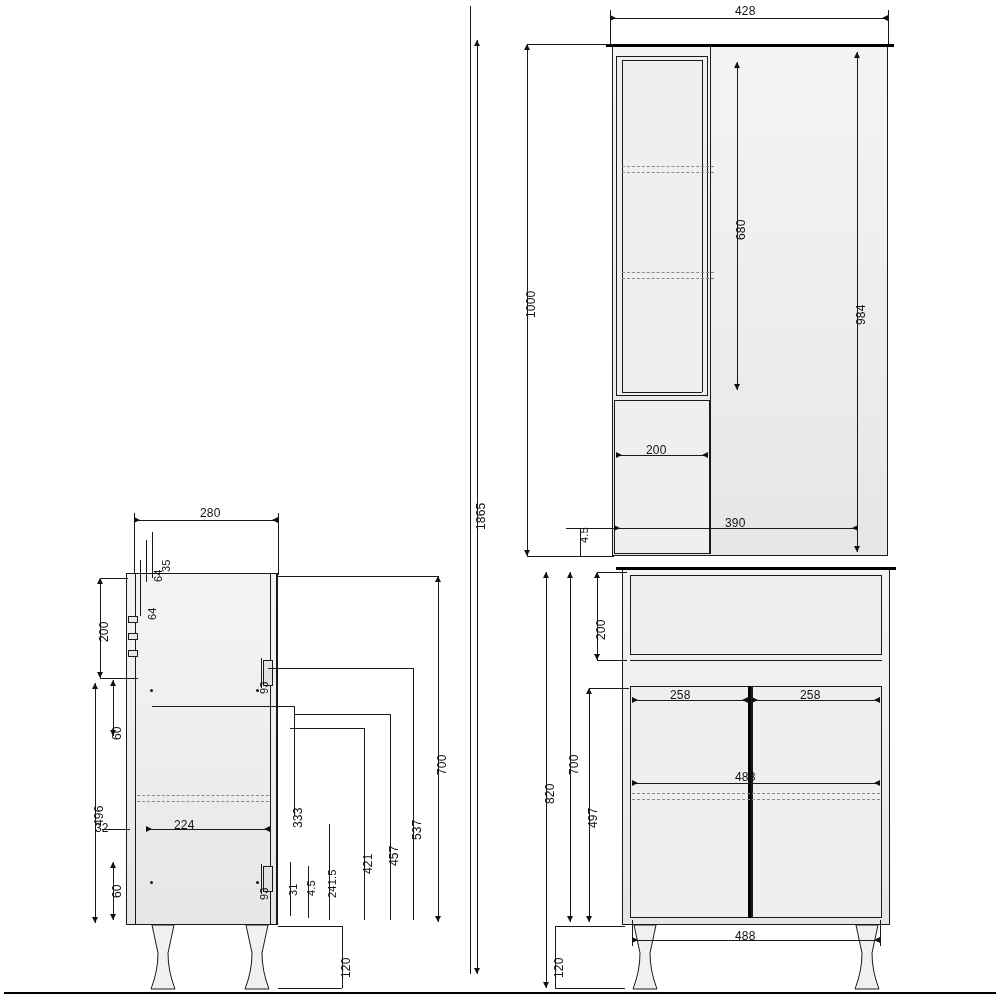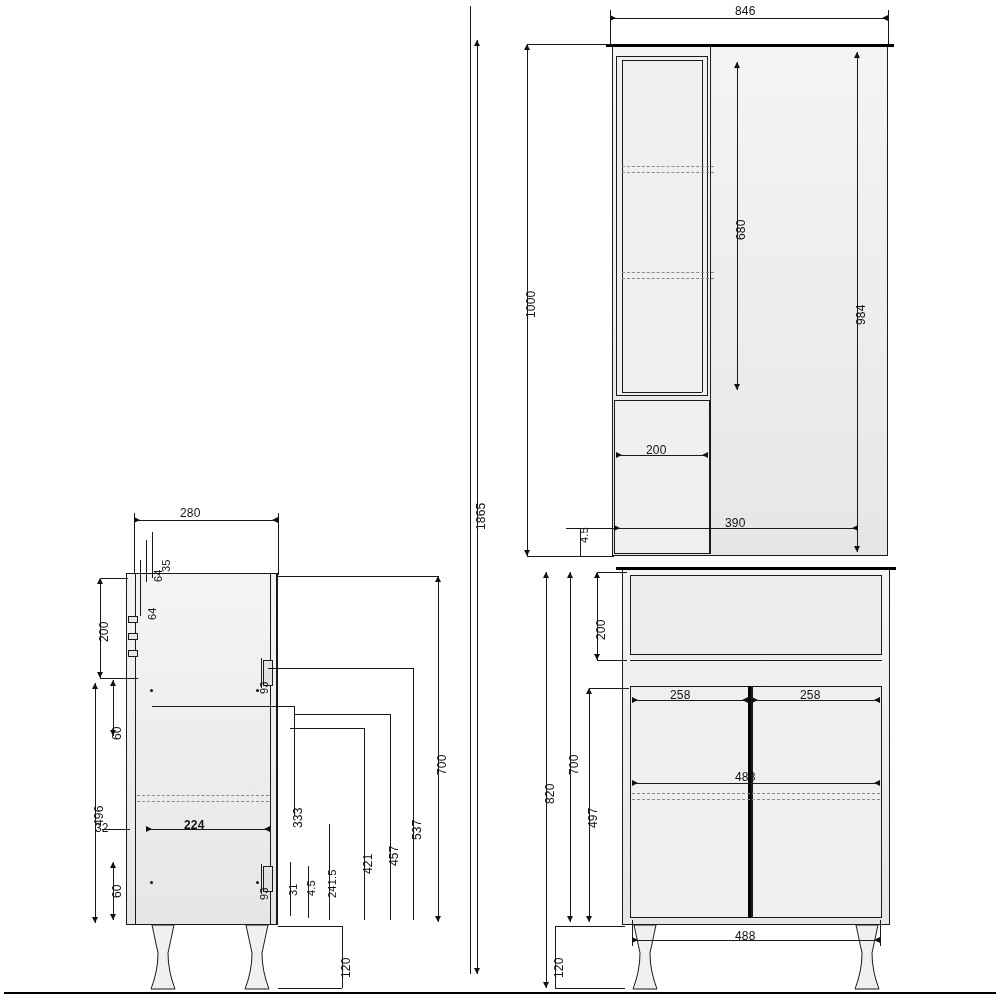--- a/index.html
+++ b/index.html
@@ -34,21 +34,21 @@
   <div class="ln v" style="left:477px;top:40px;height:934px;"></div>
   <div class="arrow ar-u" style="left:474px;top:40px;"></div>
   <div class="arrow ar-d" style="left:474px;top:968px;"></div>
   <div class="dim rot" style="left:474px;top:530px;">1865</div>
 
   <div class="ln h" style="left:610px;top:18px;width:278px;"></div>
   <div class="ln v" style="left:610px;top:10px;height:34px;"></div>
   <div class="ln v" style="left:888px;top:10px;height:34px;"></div>
   <div class="arrow ar-r" style="left:610px;top:15px;"></div>
   <div class="arrow ar-l" style="left:882px;top:15px;"></div>
-  <div class="dim" style="left:735px;top:4px;">846</div>
+  <div class="dim" style="left:735px;top:4px;">428</div>
 
   <div class="panel sh" style="left:612px;top:44px;width:276px;height:512px;border:1px solid #1a1a1a;box-sizing:border-box;"></div>
   <div class="ln h thick" style="left:606px;top:44px;width:288px;height:3px;"></div>
 
   <div class="panel" style="left:616px;top:56px;width:92px;height:340px;border:1px solid #1a1a1a;box-sizing:border-box;background:#efefef;"></div>
   <div class="ln v" style="left:622px;top:60px;height:332px;"></div>
   <div class="ln v" style="left:702px;top:60px;height:332px;"></div>
   <div class="ln h" style="left:622px;top:60px;width:80px;"></div>
   <div class="ln h" style="left:622px;top:392px;width:80px;"></div>
 
@@ -91,21 +91,21 @@
   <div class="ln v" style="left:580px;top:528px;height:28px;"></div>
   <div class="ln h" style="left:566px;top:528px;width:48px;"></div>
   <div class="ln h" style="left:566px;top:556px;width:48px;"></div>
   <div class="dim rot" style="left:578px;top:543px;font-size:11px;">4.5</div>
 
   <div class="ln h" style="left:134px;top:520px;width:144px;"></div>
   <div class="ln v" style="left:134px;top:513px;height:62px;"></div>
   <div class="ln v" style="left:278px;top:513px;height:62px;"></div>
   <div class="arrow ar-r" style="left:134px;top:517px;"></div>
   <div class="arrow ar-l" style="left:272px;top:517px;"></div>
-  <div class="dim" style="left:180px;top:506px;">280</div>
+  <div class="dim" style="left:200px;top:506px;">280</div>
 
   <div class="panel sh" style="left:126px;top:573px;width:152px;height:352px;border:1px solid #1a1a1a;box-sizing:border-box;"></div>
   <div class="ln v" style="left:135px;top:573px;height:352px;"></div>
   <div class="ln v" style="left:270px;top:573px;height:352px;"></div>
   <div class="ln v" style="left:276px;top:573px;height:352px;"></div>
 
   <div class="panel" style="left:263px;top:660px;width:10px;height:26px;border:1px solid #1a1a1a;box-sizing:border-box;background:#e2e2e2;"></div>
   <div class="panel" style="left:263px;top:866px;width:10px;height:26px;border:1px solid #1a1a1a;box-sizing:border-box;background:#e2e2e2;"></div>
 
   <div class="panel" style="left:128px;top:616px;width:10px;height:7px;border:1px solid #1a1a1a;box-sizing:border-box;background:#e8e8e8;"></div>
@@ -154,21 +154,21 @@
   <div class="arrow ar-u" style="left:92px;top:683px;"></div>
   <div class="arrow ar-d" style="left:92px;top:917px;"></div>
   <div class="dim rot" style="left:92px;top:826px;">496</div>
 
   <div class="ln h" style="left:102px;top:829px;width:28px;"></div>
   <div class="dim" style="left:95px;top:821px;">32</div>
 
   <div class="ln h" style="left:146px;top:829px;width:124px;"></div>
   <div class="arrow ar-r" style="left:146px;top:826px;"></div>
   <div class="arrow ar-l" style="left:264px;top:826px;"></div>
-  <div class="dim" style="left:184px;top:818px;font-weight:bold;">224</div>
+  <div class="dim" style="left:174px;top:818px;">224</div>
 
   <div class="ln v" style="left:113px;top:862px;height:58px;"></div>
   <div class="arrow ar-u" style="left:110px;top:862px;"></div>
   <div class="arrow ar-d" style="left:110px;top:914px;"></div>
   <div class="dim rot" style="left:110px;top:898px;">60</div>
 
   <div class="ln v" style="left:261px;top:658px;height:30px;"></div>
   <div class="dim rot" style="left:258px;top:694px;font-size:11px;">93</div>
   <div class="ln v" style="left:261px;top:864px;height:30px;"></div>
   <div class="dim rot" style="left:258px;top:900px;font-size:11px;">93</div>

